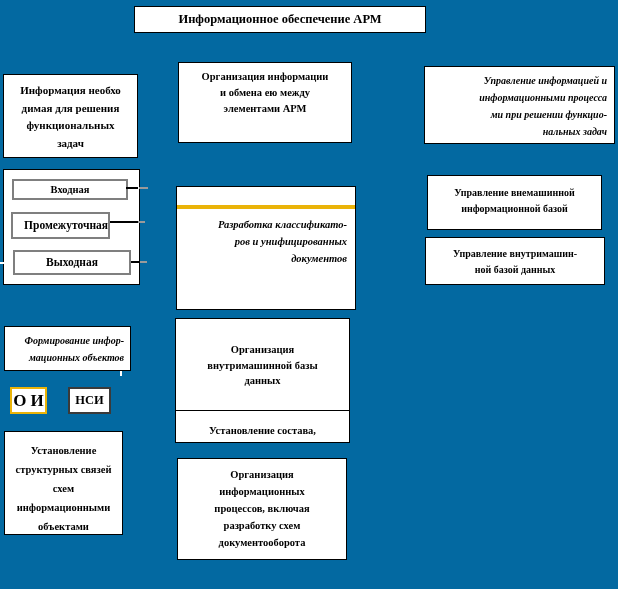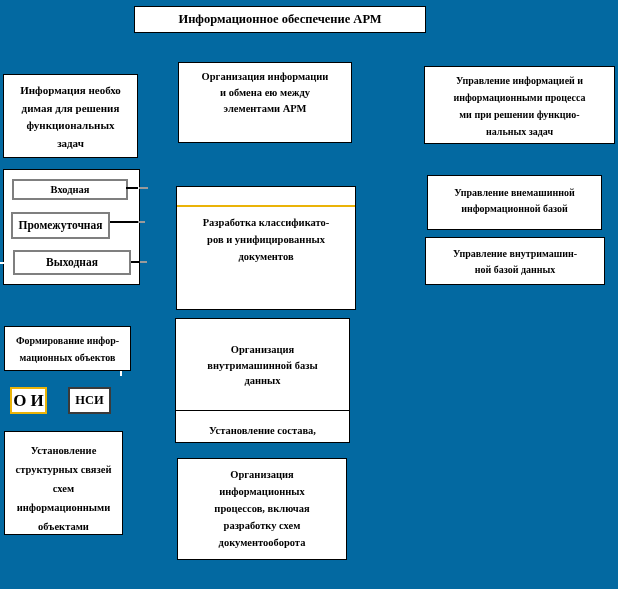--- a/index.html
+++ b/index.html
@@ -6,38 +6,38 @@
   #canvas{
     position:relative;width:618px;height:589px;background:#0369a1;
     font-family:"Liberation Serif","DejaVu Serif",serif;
     font-weight:bold;color:#000;
   }
   .box{
     position:absolute;background:#ffffff;border:1px solid #000;
     box-sizing:border-box;overflow:hidden;white-space:pre-line;
   }
   .center{text-align:center;}
-  .left{text-align:center;}
+  .left{text-align:right;font-style:italic;}
   
   .t{left:134px;top:6px;width:292px;height:27px;font-size:12.5px;line-height:25px;}
   
   .a1{left:3px;top:74px;width:135px;height:84px;font-size:11px;line-height:17.5px;padding-top:7px;}
   .cont{left:3px;top:169px;width:137px;height:116px;}
   .b1{left:12px;top:179px;width:116px;height:21px;font-size:10.5px;line-height:17px;border:2px solid #7f7f7f;}
-  .b2{left:11px;top:212px;width:99px;height:27px;font-size:11.5px;line-height:23px;border:2px solid #7f7f7f;}
+  .b2{left:11px;top:212px;width:99px;height:27px;font-size:11.5px;line-height:23px;border:2px solid #7f7f7f;text-align:right;}
   .b3{left:13px;top:250px;width:118px;height:25px;font-size:11.5px;line-height:21px;border:2px solid #7f7f7f;text-align:center;}
   .c1{left:4px;top:326px;width:127px;height:45px;font-size:10px;line-height:17px;padding:5px 6px;}
   .d1{left:10px;top:387px;width:37px;height:27px;font-size:17px;line-height:23px;border:2px solid #eab308;}
   .d2{left:68px;top:387px;width:43px;height:27px;font-size:12.5px;line-height:23px;border:2px solid #3a3a3a;}
   .e1{left:4px;top:431px;width:119px;height:104px;font-size:10.5px;line-height:19px;padding-top:9px;}
   
   .m1{left:178px;top:62px;width:174px;height:81px;font-size:10.5px;line-height:16px;padding-top:6px;}
   .m2{left:176px;top:186px;width:180px;height:124px;padding:0;}
   .m2a{height:50px;font-size:10.5px;line-height:17px;padding:7px 8px 0;white-space:pre-line;box-sizing:border-box;}
-  .m2b{height:72px;font-size:10.5px;line-height:17px;padding:7px 8px 0;white-space:pre-line;box-sizing:border-box;border-top:2px solid #eab308;}
+  .m2b{height:72px;font-size:10.5px;line-height:17px;padding:7px 8px 0;white-space:pre-line;box-sizing:border-box;border-top:4px solid #eab308;}
   .m3{left:175px;top:318px;width:175px;height:125px;padding:0;}
   .m3a{height:55px;font-size:10.5px;line-height:15.5px;padding-top:5px;white-space:pre-line;box-sizing:border-box;text-align:center;}
   .m3b{height:69px;font-size:10.5px;line-height:16px;padding-top:12px;white-space:pre-line;box-sizing:border-box;border-top:1px solid #000;text-align:center;}
   .m4{left:177px;top:458px;width:170px;height:102px;font-size:10.5px;line-height:17px;padding-top:7px;}
   
   .r1{left:424px;top:66px;width:191px;height:78px;font-size:10px;line-height:17px;padding:5px 7px;}
   .r2{left:427px;top:175px;width:175px;height:55px;font-size:10px;line-height:16px;padding-top:9px;}
   .r3{left:425px;top:237px;width:180px;height:48px;font-size:10px;line-height:16px;padding-top:8px;}
   .r4{left:423px;top:294px;width:184px;height:74px;font-size:8.5px;line-height:13.5px;padding:6px 7px;}
   

